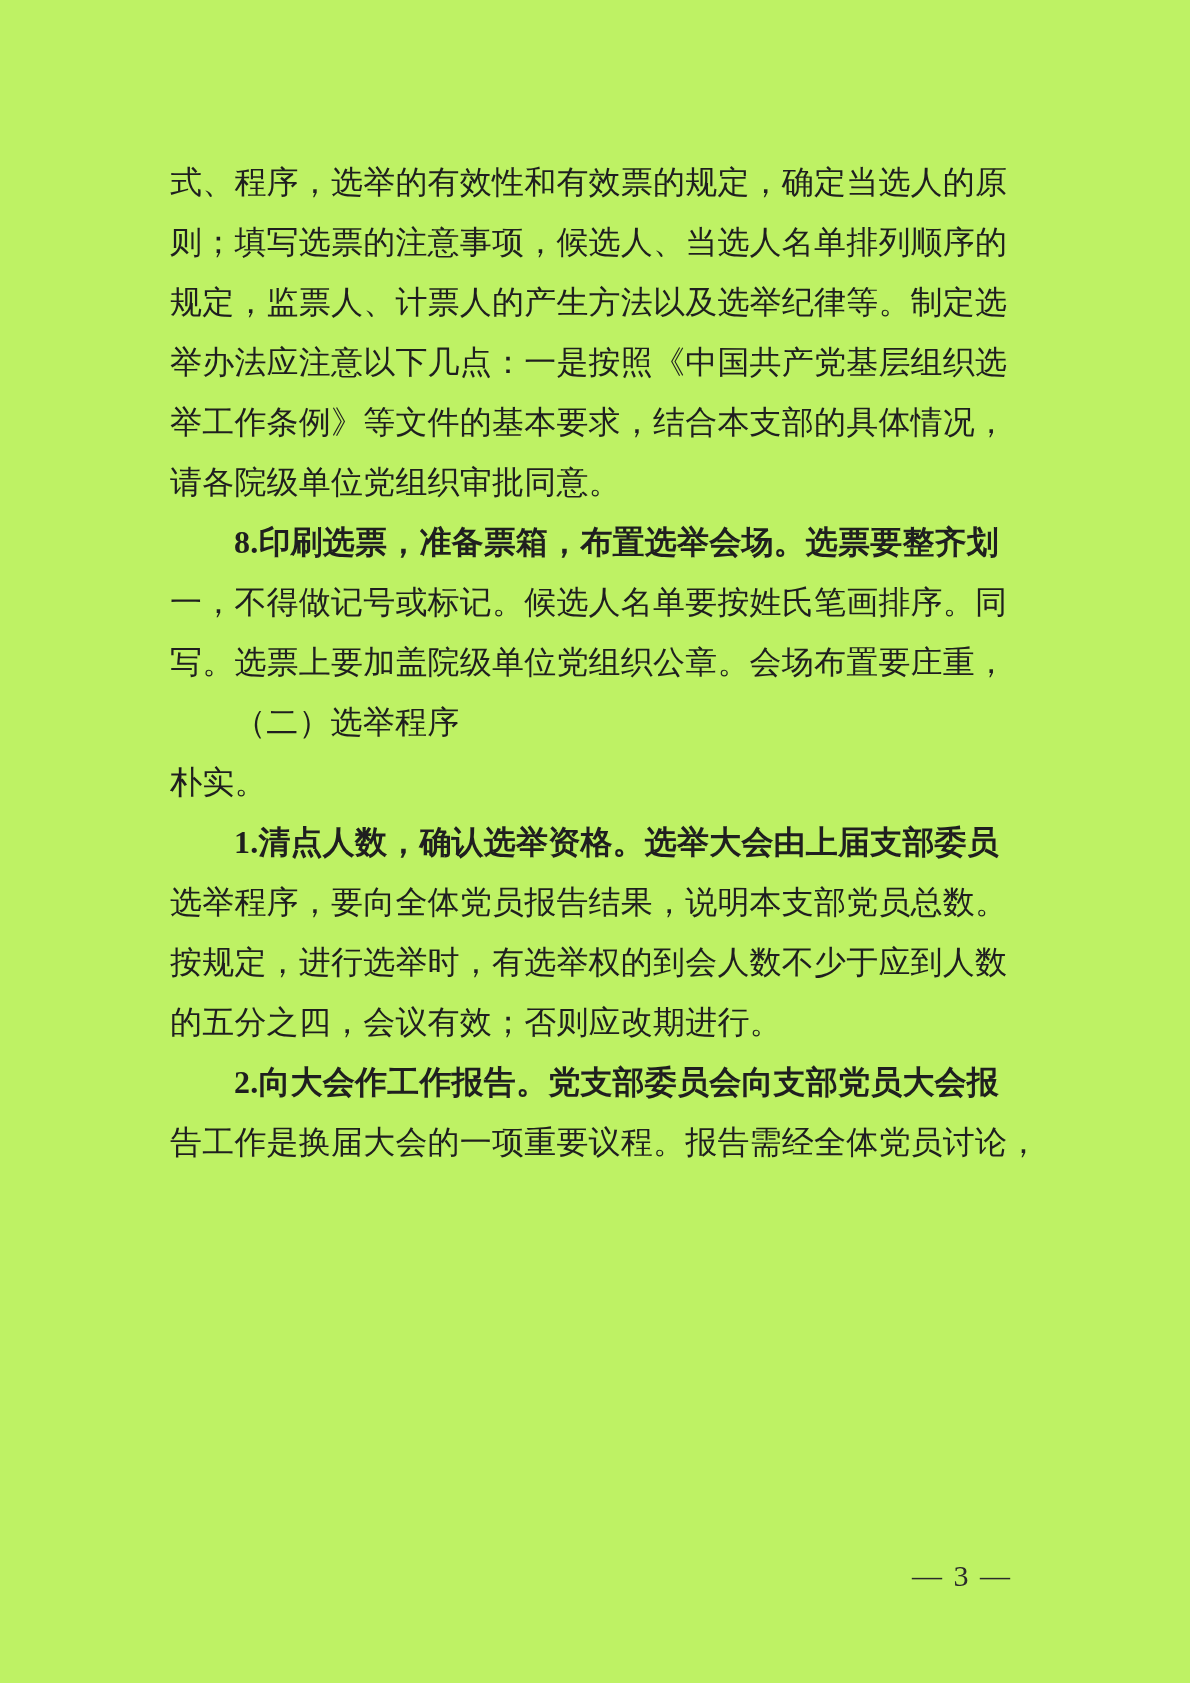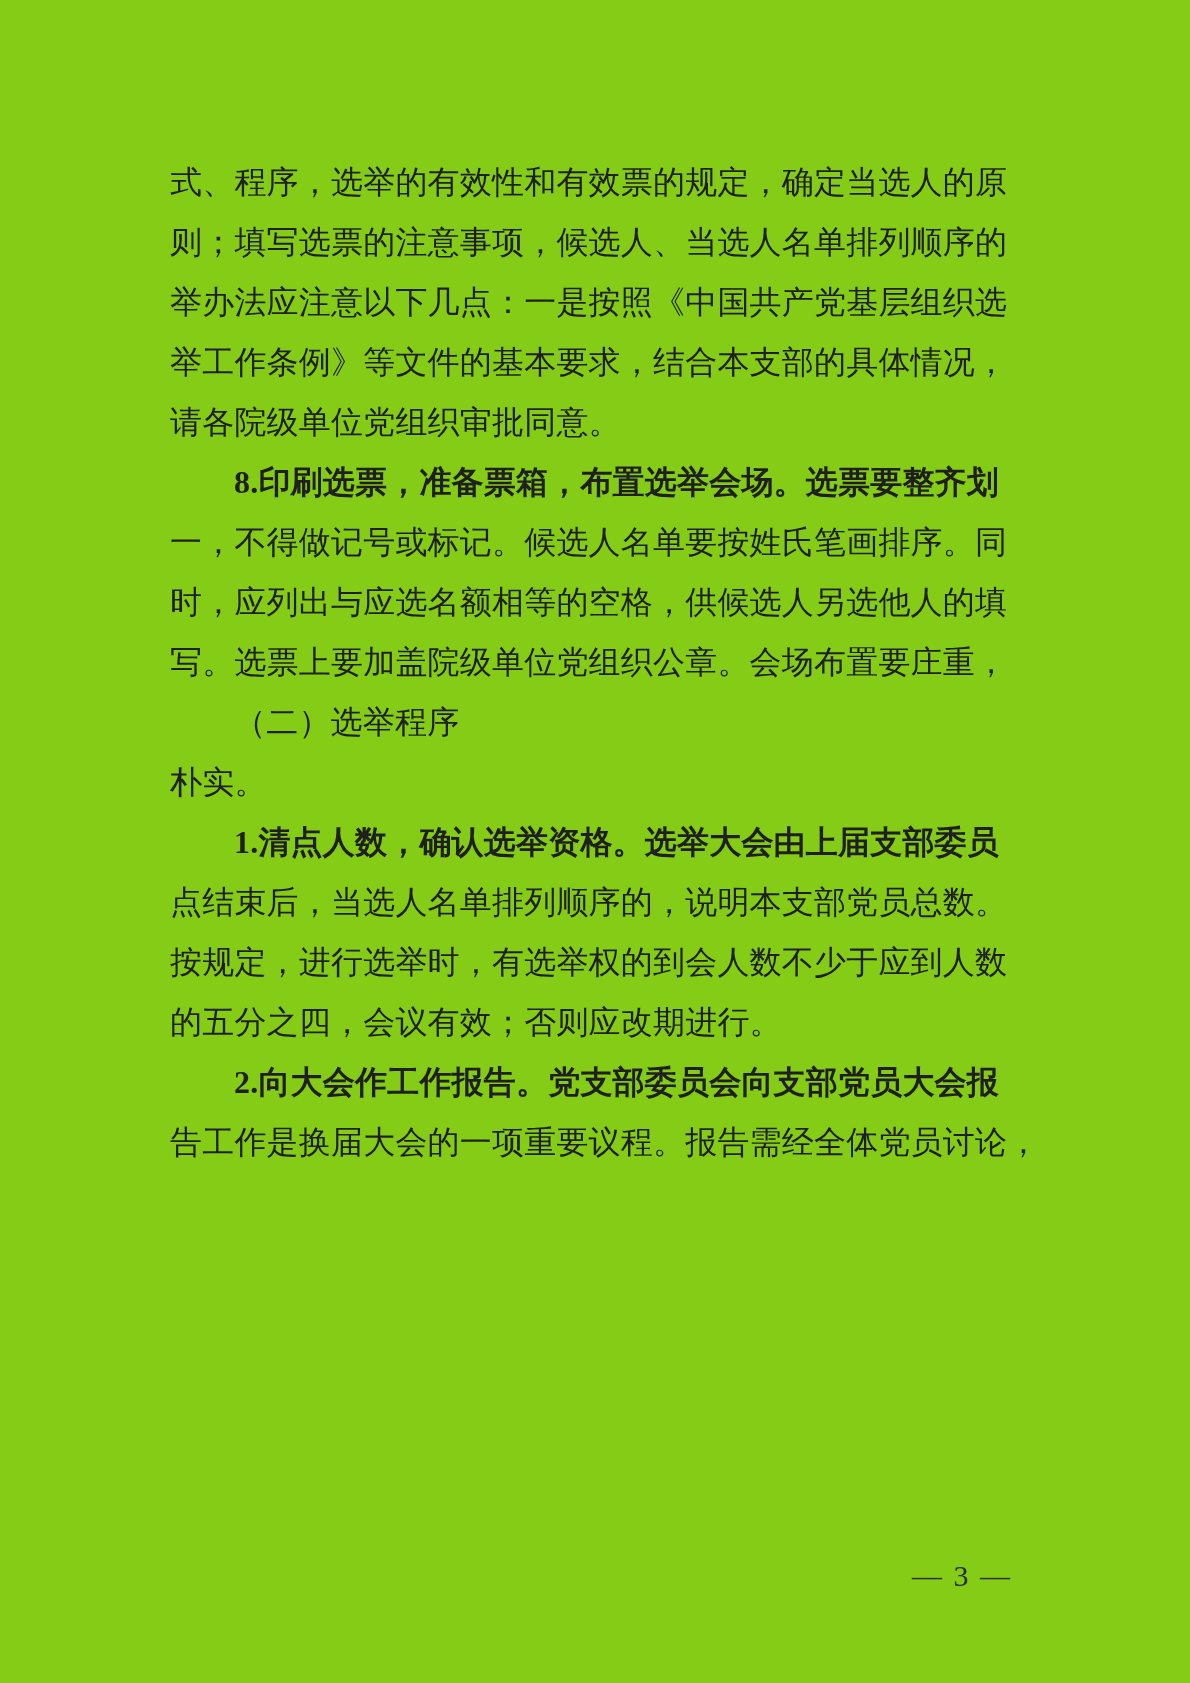--- a/index.html
+++ b/index.html
@@ -4,21 +4,21 @@
 <style>
   html, body {
     margin: 0;
     padding: 0;
     background: #ffffff;
   }
   .page {
     position: relative;
     width: 1190px;
     height: 1683px;
-    background: #84cc16;
+    background: #bef264;
     overflow: hidden;
     font-family: "Liberation Serif", "DejaVu Serif", serif;
     color: #1f1f1f;
   }
   .text-block {
     position: absolute;
     left: 170px;
     top: 152px;
     width: 842px;
   }
@@ -51,31 +51,31 @@
     letter-spacing: 2px;
   }
 </style>
 </head>
 <body>
 
 <div class="page">
   <main class="text-block">
       <div class="line">式、程序，选举的有效性和有效票的规定，确定当选人的原</div>
       <div class="line">则；填写选票的注意事项，候选人、当选人名单排列顺序的</div>
+      <div class="line">规定，监票人、计票人的产生方法以及选举纪律等。制定选</div>
       <div class="line">举办法应注意以下几点：一是按照《中国共产党基层组织选</div>
       <div class="line">举工作条例》等文件的基本要求，结合本支部的具体情况，</div>
       <div class="line">请各院级单位党组织审批同意。</div>
       <div class="line indent">8.印刷选票，准备票箱，布置选举会场。选票要整齐划</div>
       <div class="line">一，不得做记号或标记。候选人名单要按姓氏笔画排序。同</div>
-      <div class="line">时，应列出与应选名额相等的空格，供候选人另选他人的填</div>
       <div class="line">写。选票上要加盖院级单位党组织公章。会场布置要庄重，</div>
       <div class="line indent heading">（二）选举程序</div>
       <div class="line">朴实。</div>
       <div class="line indent">1.清点人数，确认选举资格。选举大会由上届支部委员</div>
-      <div class="line">点结束后，当选人名单排列顺序的，说明本支部党员总数。</div>
+      <div class="line">选举程序，要向全体党员报告结果，说明本支部党员总数。</div>
       <div class="line">按规定，进行选举时，有选举权的到会人数不少于应到人数</div>
       <div class="line">的五分之四，会议有效；否则应改期进行。</div>
       <div class="line indent">2.向大会作工作报告。党支部委员会向支部党员大会报</div>
       <div class="line">告工作是换届大会的一项重要议程。报告需经全体党员讨论，</div>
     </main>
   <footer class="page-footer">
     <span class="page-num">— 3 —</span>
   </footer>
 </div>
 

